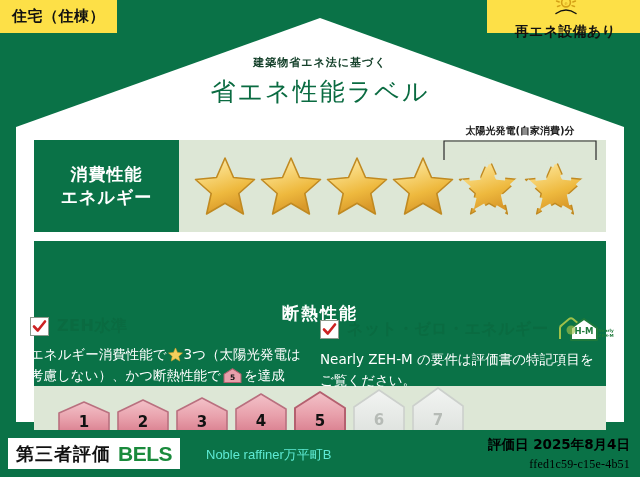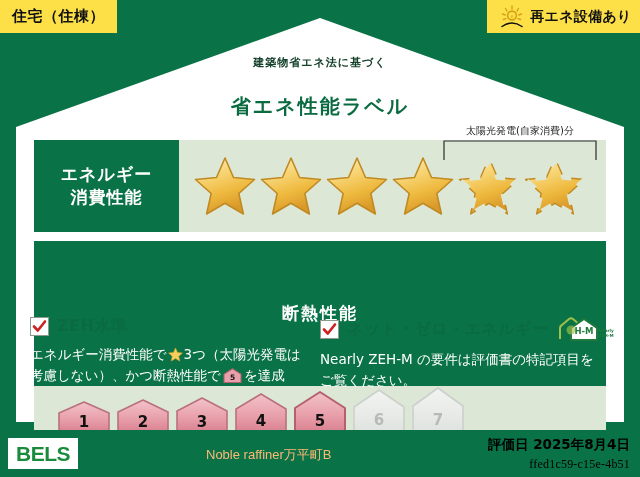--- a/index.html
+++ b/index.html
@@ -24,35 +24,35 @@
   .badge{
     position:absolute;background:#fde047;
     display:flex;align-items:center;justify-content:center;
     box-sizing:border-box;
   }
   .badge-left{left:0;top:0;width:117px;height:33px;}
   .badge-left .btxt{
     font-size:15px;font-weight:bold;color:#111;letter-spacing:.5px;
     font-family:"DejaVu Sans",sans-serif;
   }
-  .badge-right{right:0;top:0;width:153px;height:33px;gap:5px;padding-left:4px;}
+  .badge-right{right:0;top:0;width:153px;height:33px;gap:5px;padding-left:4px;flex-direction:column;}
   .badge-right .btxt{
     font-size:14px;font-weight:bold;color:#111;letter-spacing:.3px;
     font-family:"DejaVu Sans",sans-serif;
   }
   .sun-icon{width:26px;height:24px;flex:0 0 26px;}
 
   
   .title-wrap{position:absolute;left:0;top:55px;width:640px;text-align:center;}
   .title-sub{
     font-size:11px;font-weight:bold;color:#14402a;letter-spacing:1px;
     font-family:"DejaVu Sans",sans-serif;
   }
   .title-main{
-    margin-top:23px;font-size:20px;font-weight:bold;color:#0a6b41;
+    margin-top:5px;font-size:25px;font-weight:normal;color:#0a6b41;
     letter-spacing:2px;font-family:"DejaVu Sans",sans-serif;
   }
 
   
   .row{position:absolute;left:34px;display:flex;align-items:stretch;}
   .row-energy{top:140px;width:572px;height:92px;}
   .row-insul {top:241px;width:572px;height:56px;flex-direction:column;}
 
   .row-label{
     flex:0 0 145px;background:#0a7247;color:#fff;
@@ -69,21 +69,21 @@
 
   
   .stars{display:flex;align-items:center;gap:2px;padding-left:14px;}
   .star{width:64px;height:62px;display:block;}
   .solar-bracket{
     position:absolute;top:-2px;right:8px;width:156px;height:26px;
     pointer-events:none;
   }
   .solar-cap{
     position:absolute;top:-16px;right:10px;width:152px;text-align:center;
-    font-size:10px;font-weight:normal;color:#1c1c1c;
+    font-size:10px;font-weight:bold;color:#1c1c1c;
     font-family:"DejaVu Sans",sans-serif;letter-spacing:0;
   }
 
   
   .houses{display:flex;align-items:flex-end;gap:3px;padding-left:22px;height:100%;}
   .house{position:relative;display:block;}
 
   
   .criteria{position:absolute;top:316px;left:30px;width:580px;display:flex;}
   .crit{width:290px;box-sizing:border-box;padding-right:14px;}
@@ -109,21 +109,21 @@
   .footer{position:absolute;left:0;bottom:0;width:640px;height:47px;background:#0a7247;}
   .bels{
     position:absolute;left:8px;top:8px;height:31px;background:#fff;
     display:flex;align-items:center;padding:0 8px;gap:7px;box-sizing:border-box;
   }
   .bels-jp{font-size:18px;font-weight:bold;color:#111;letter-spacing:1px;
     font-family:"DejaVu Sans",sans-serif;}
   .bels-en{font-size:21px;font-weight:bold;color:#1a8a3c;letter-spacing:-.5px;
     font-family:"Liberation Sans",sans-serif;}
   .bldg{
-    position:absolute;left:206px;top:16px;color:#fdba74;font-size:13px;
+    position:absolute;left:206px;top:16px;color:#5eead4;font-size:13px;
     font-family:"Liberation Sans",sans-serif;
   }
   .foot-right{position:absolute;right:10px;top:6px;text-align:right;color:#000000;}
   .fr-date{font-size:13.5px;font-weight:bold;font-family:"DejaVu Sans",sans-serif;}
   .fr-id{font-size:12px;margin-top:3px;font-family:Liberation Serif, serif;
     letter-spacing:.2px;}
 </style>
 </head>
 <body>
 
@@ -155,22 +155,22 @@
     <span class="btxt">再エネ設備あり</span>
   </div>
 
   <div class="title-wrap">
     <div class="title-sub">建築物省エネ法に基づく</div>
     <div class="title-main">省エネ性能ラベル</div>
   </div>
 
   <div class="row row-energy">
     <div class="row-label">
+      <span>消費性能</span>
       <span>エネルギー</span>
-      <span>消費性能</span>
     </div>
     <div class="row-body">
       <div class="stars">
         <svg class="star" viewBox="0 0 64 62">
           <defs>
             <linearGradient id="gs" x1="0" y1="0" x2="0.35" y2="1">
               <stop offset="0%" stop-color="#fdf0bc"></stop>
                 <stop offset="38%" stop-color="#f7d474"></stop>
               <stop offset="70%" stop-color="#eeb93e"></stop>
                 <stop offset="100%" stop-color="#d9992a"></stop>
@@ -301,20 +301,21 @@
           </svg>
         </span>
       </div>
       <div class="crit-body">Nearly ZEH-M の要件は評価書の特記項目をご覧ください。</div>
     </div>
 
   </div>
 
   <div class="footer">
     <div class="bels">
+      <span class="bels-jp">第三者評価</span>
       <span class="bels-en">BELS</span>
     </div>
     <div class="bldg">Noble raffiner万平町B</div>
     <div class="foot-right">
       <div class="fr-date">
         <span>評価日</span>
         <span>2025年8月4日</span>
       </div>
       <div class="fr-id">ffed1c59-c15e-4b51</div>
     </div>

